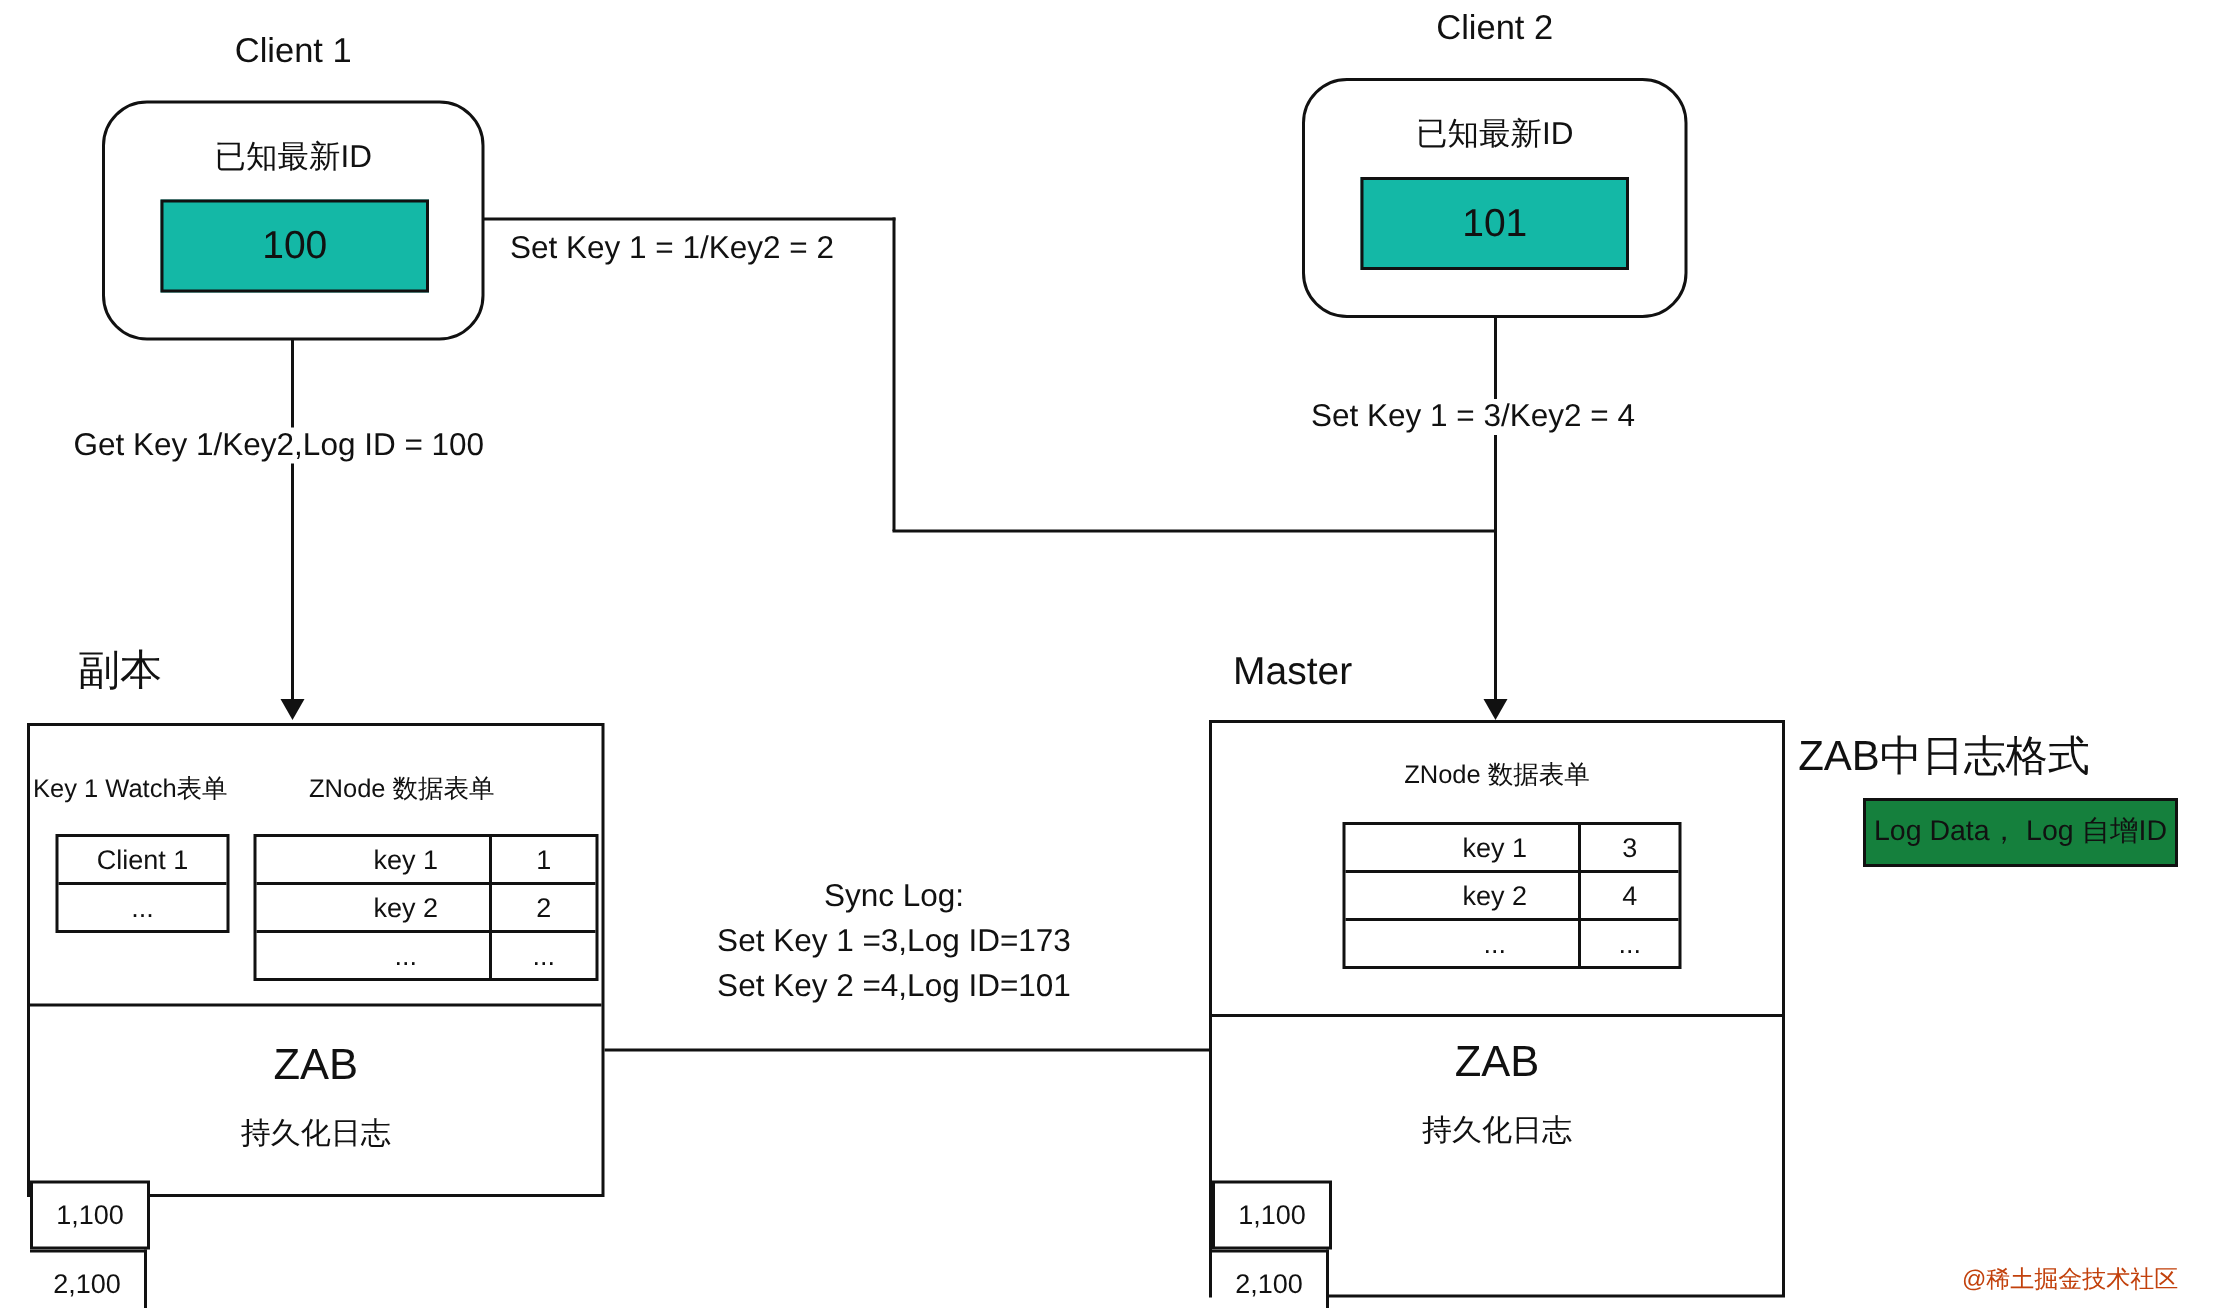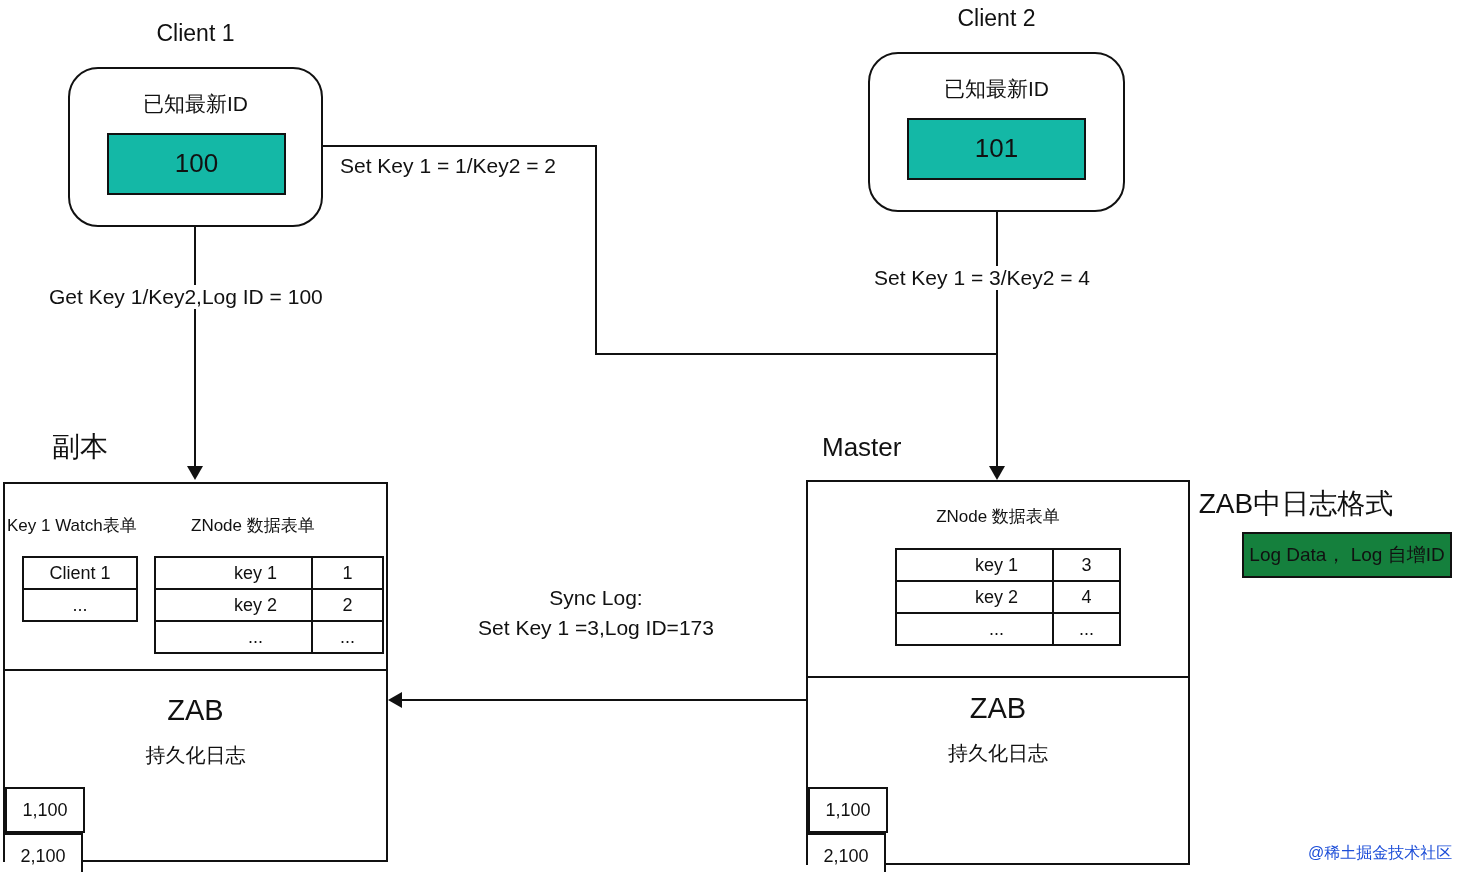--- a/index.html
+++ b/index.html
@@ -58,21 +58,21 @@
   
   .logrow{position:absolute;left:0;right:0;display:flex;justify-content:center;flex-direction:column;}
   .logcell{
     width:76px;height:42px;border:2px solid #111;
     line-height:42px;text-align:center;font-size:18px;background:#fff;
   }
   .logcell + .logcell{border-left:none;}
   .zab-title{position:absolute;left:0;right:0;text-align:center;font-size:29px;}
   .zab-sub{position:absolute;left:0;right:0;text-align:center;font-size:20px;}
   .section-lbl{position:absolute;font-size:17px;white-space:nowrap;}
-  .watermark{position:absolute;font-size:16px;color:#1d4ed8;white-space:nowrap;}
+  .watermark{position:absolute;font-size:16px;color:#c2410c;white-space:nowrap;}
 </style>
 </head>
 <body>
 
 <div id="canvas">
 
   <div class="line-h" style="left:322px;top:145px;width:275px;"></div>
   <div class="line-v" style="left:595px;top:145px;height:209px;"></div>
   <div class="line-h" style="left:595px;top:353px;width:402px;"></div>
   <div class="line-v" style="left:996px;top:211px;height:257px;"></div>
@@ -94,25 +94,26 @@
     <div class="id-box">101</div>
   </div>
 
   <div class="lbl" style="left:337px;top:110px;font-size:21px;background:#fff;padding:0 3px;margin-top:44px;">Set Key 1 = 1/Key2 = 2</div>
   <div class="lbl" style="left:46px;top:285px;font-size:21px;background:#fff;padding:0 3px;">Get Key 1/Key2,Log ID = 100</div>
   <div class="lbl" style="left:871px;top:266px;font-size:21px;background:#fff;padding:0 3px;">Set Key 1 = 3/Key2 = 4</div>
 
   <div class="abs center" style="left:430px;top:583px;width:332px;font-size:21px;line-height:30px;">
     <div>Sync Log:</div>
     <div>Set Key 1 =3,Log ID=173</div>
+    <div>Set Key 2 =4,Log ID=101</div>
   </div>
 
   <div class="lbl" style="left:52px;top:428px;font-size:28px;">副本</div>
 
-  <div class="node-box" style="left:3px;top:482px;width:385px;height:380px;">
+  <div class="node-box" style="left:18px;top:482px;width:385px;height:316px;">
     <div class="section-lbl" style="left:2px;top:30px;">Key 1 Watch表单</div>
     <div class="section-lbl" style="left:186px;top:30px;">ZNode 数据表单</div>
 
     <div class="tbl" style="left:17px;top:72px;width:112px;">
       <div class="trow">
         <div class="tcell single">Client 1</div>
       </div>
       <div class="trow">
         <div class="tcell single">...</div>
       </div>

